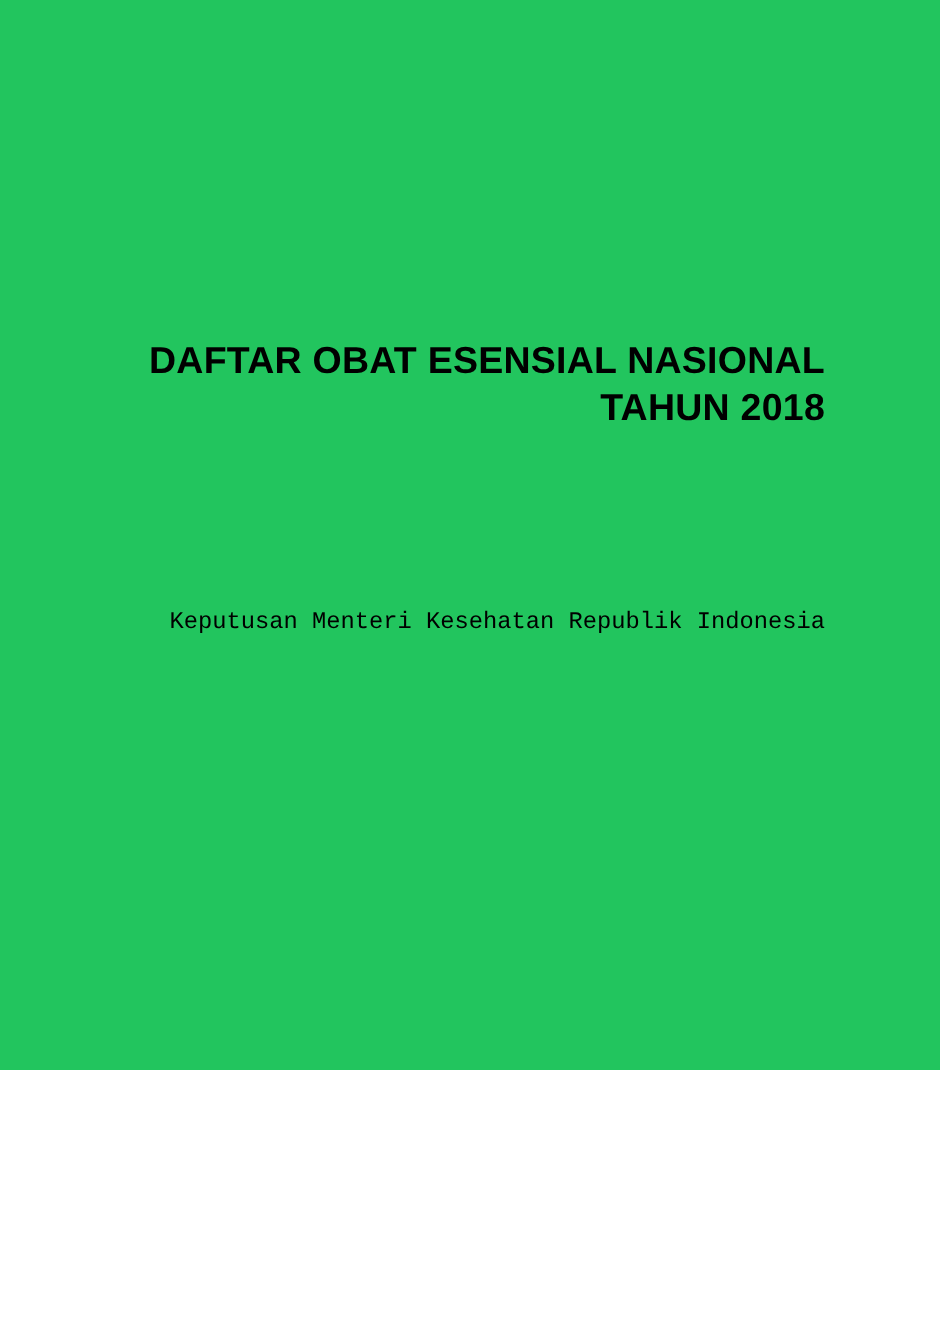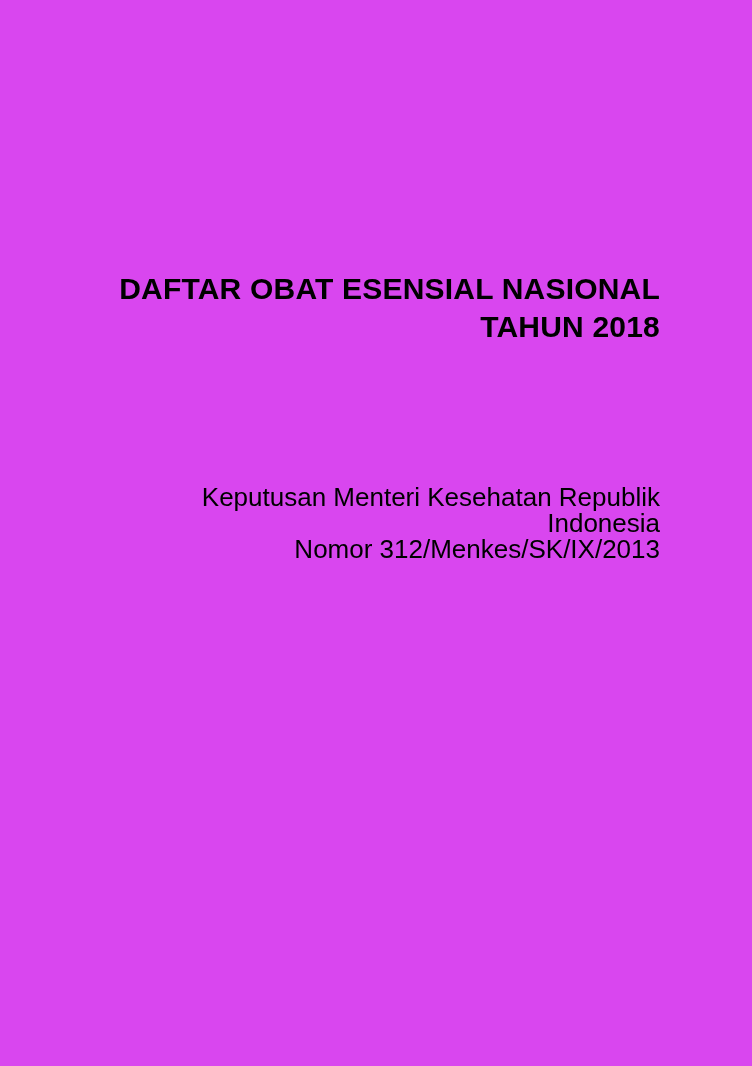--- a/index.html
+++ b/index.html
@@ -6,22 +6,22 @@
   html, body {
     background: #ffffff;
   }
   body {
     font-family: "Liberation Sans", "DejaVu Sans", sans-serif;
     color: #000000;
   }
   .page {
     position: relative;
     width: 752px;
-    height: 1066px;
-    background: #d946ef;
+    height: 856px;
+    background: #22c55e;
     overflow: hidden;
   }
   .content {
     position: absolute;
     top: 0;
     left: 94px;
     right: 92px; 
     text-align: right;
   }
   .doc-title {
@@ -29,35 +29,35 @@
     font-size: 30px;
     font-weight: bold;
     line-height: 38px;
     letter-spacing: 0.2px;
   }
   .doc-title .line {
     display: block;
   }
   .doc-subtitle {
     margin-top: 138px;
-    font-size: 26px;
+    font-size: 19px;
     font-weight: normal;
     line-height: 26px;
+    font-family: Liberation Mono, monospace;
   }
   .doc-subtitle .line {
     display: block;
   }
 </style>
 </head>
 <body>
 
 <div class="page">
   <div class="content">
     <h1 class="doc-title">
       <span class="line">DAFTAR OBAT ESENSIAL NASIONAL</span>
       <span class="line">TAHUN 2018</span>
     </h1>
     <p class="doc-subtitle">
       <span class="line">Keputusan Menteri Kesehatan Republik Indonesia</span>
-      <span class="line">Nomor 312/Menkes/SK/IX/2013</span>
     </p>
   </div>
 </div>
 
 </body></html>

